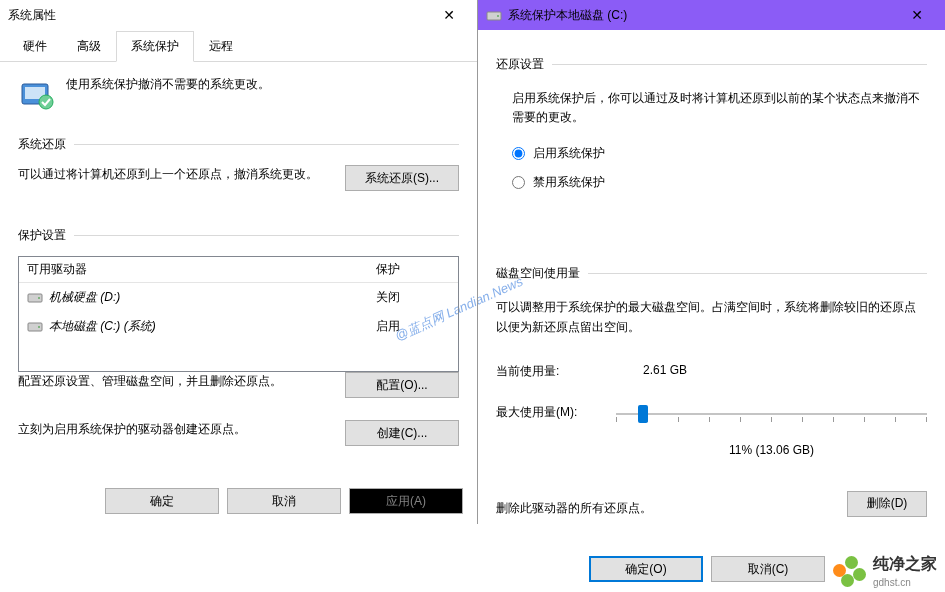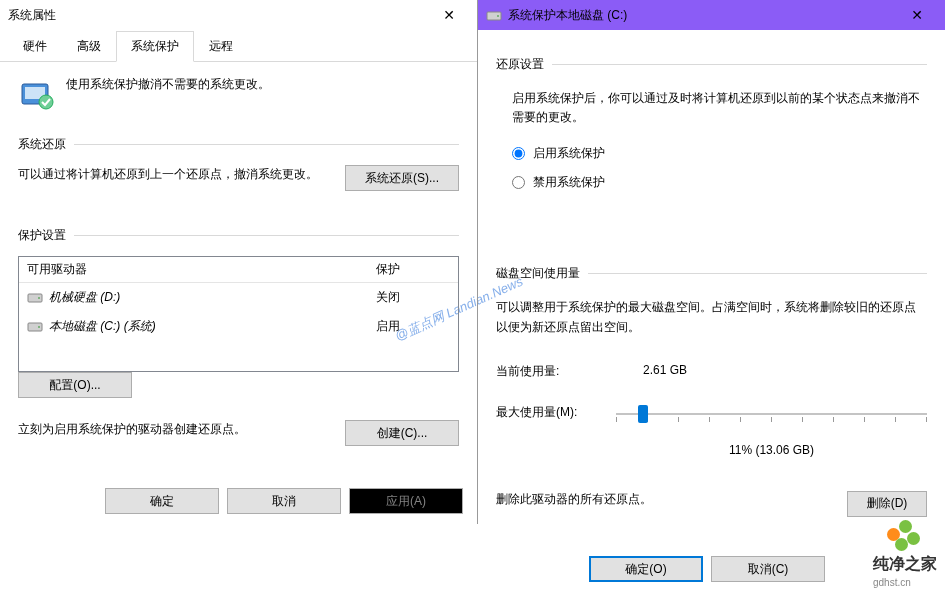--- a/index.html
+++ b/index.html
@@ -38,24 +38,24 @@
 .radio-row { display: flex; align-items: center; padding: 6px 0; }
 .radio-row input { margin-right: 8px; }
 .usage-row { display: flex; padding: 6px 0; gap: 27px; }
 .usage-row .label { width: 120px; }
 .slider-wrap { position: relative; height: 40px; margin-left: 120px; }
 .slider-track { position: absolute; top: 14px; left: 0; right: 0; height: 2px; background: #c4c4c4; }
 .slider-ticks { position: absolute; top: 18px; left: 0; right: 0; height: 6px; display: flex; justify-content: space-between; }
 .slider-ticks span { width: 1px; height: 5px; background: #999; }
 .slider-thumb { position: absolute; top: 6px; left: 7%; width: 10px; height: 18px; background: #0078d7; border-radius: 2px; }
 .slider-label { text-align: center; margin-left: 120px; margin-top: 4px; }
-.delete-row { display: flex; align-items: flex-start; margin-top: 34px; }
+.delete-row { display: flex; align-items: flex-end; margin-top: 34px; }
 .delete-row .desc { flex: 1; }
 .watermark { position: absolute; top: 300px; left: 390px; color: #7aa7e8; font-size: 13px; transform: rotate(-24deg); opacity: 0.9; pointer-events: none; font-style: italic; }
-.logo-area { position: absolute; right: 8px; bottom: 4px; display: flex; align-items: center; gap: 4px; flex-direction: column; }
+.logo-area { position: absolute; right: 8px; bottom: 4px; display: flex; align-items: center; gap: 4px; }
 .dots { width: 36px; height: 30px; position: relative; }
 .dots .d { position: absolute; width: 13px; height: 13px; border-radius: 50%; }
 .dots .d1 { background: #ff8c1a; left: 0; top: 8px; }
 .dots .d2 { background: #7ac142; left: 12px; top: 0; }
 .dots .d3 { background: #7ac142; left: 20px; top: 12px; }
 .dots .d4 { background: #7ac142; left: 8px; top: 18px; }
 .logo-text { font-size: 16px; font-weight: bold; color: #333; }
 .logo-sub { font-size: 10px; color: #888; margin-top: 2px; }
 </style>
 </head>
@@ -122,20 +122,21 @@
                   <rect x="1" y="3" width="14" height="8" rx="1" fill="#d0d0d0" stroke="#888"></rect>
                   <circle cx="12" cy="7" r="1" fill="#6a6"></circle>
                 </svg></span>
             <span>本地磁盘 (C:) (系统)</span>
           </div>
           <div class="dt-col2">启用</div>
         </div>
       </div>
     </div>
     <div class="row-desc-btn">
+      <span class="desc">配置还原设置、管理磁盘空间，并且删除还原点。</span>
       <span class="btn">配置(O)...</span>
     </div>
     <div class="row-desc-btn" style="margin-top:22px;">
       <span class="desc">立刻为启用系统保护的驱动器创建还原点。</span>
       <span class="btn">创建(C)...</span>
     </div>
   </div>
   <div class="bottom-buttons">
     <span class="btn">确定</span>
     <span class="btn">取消</span>

